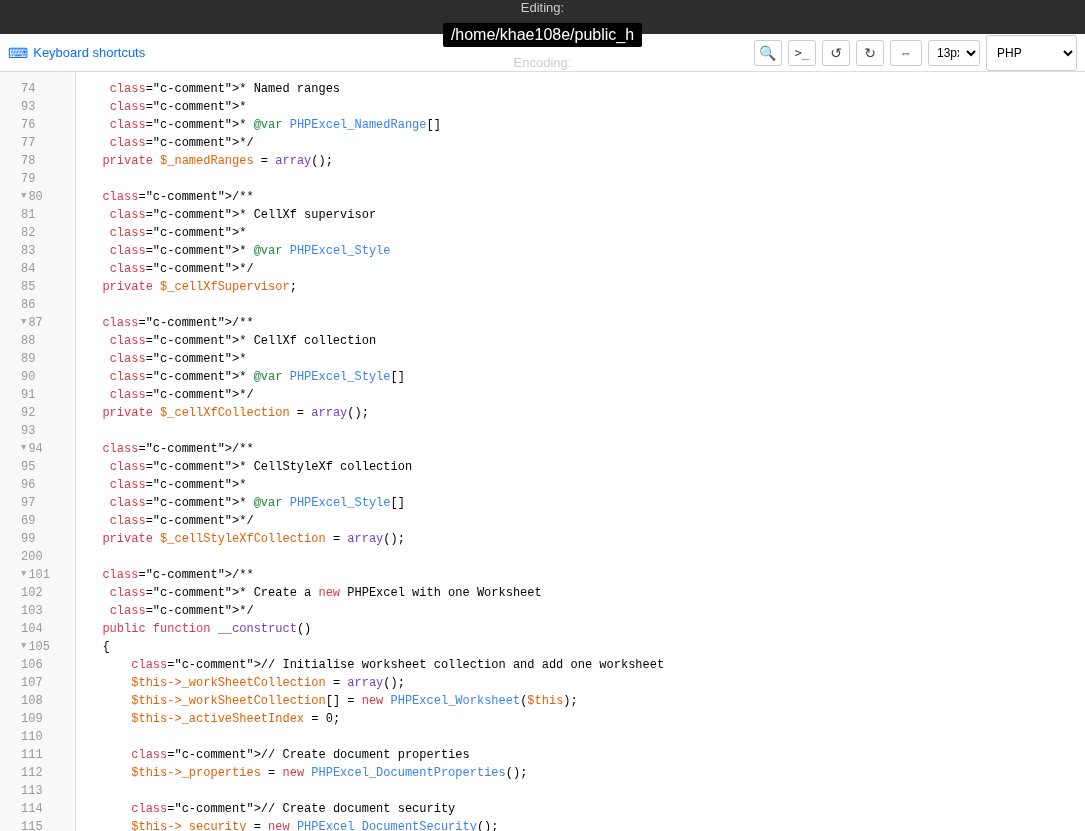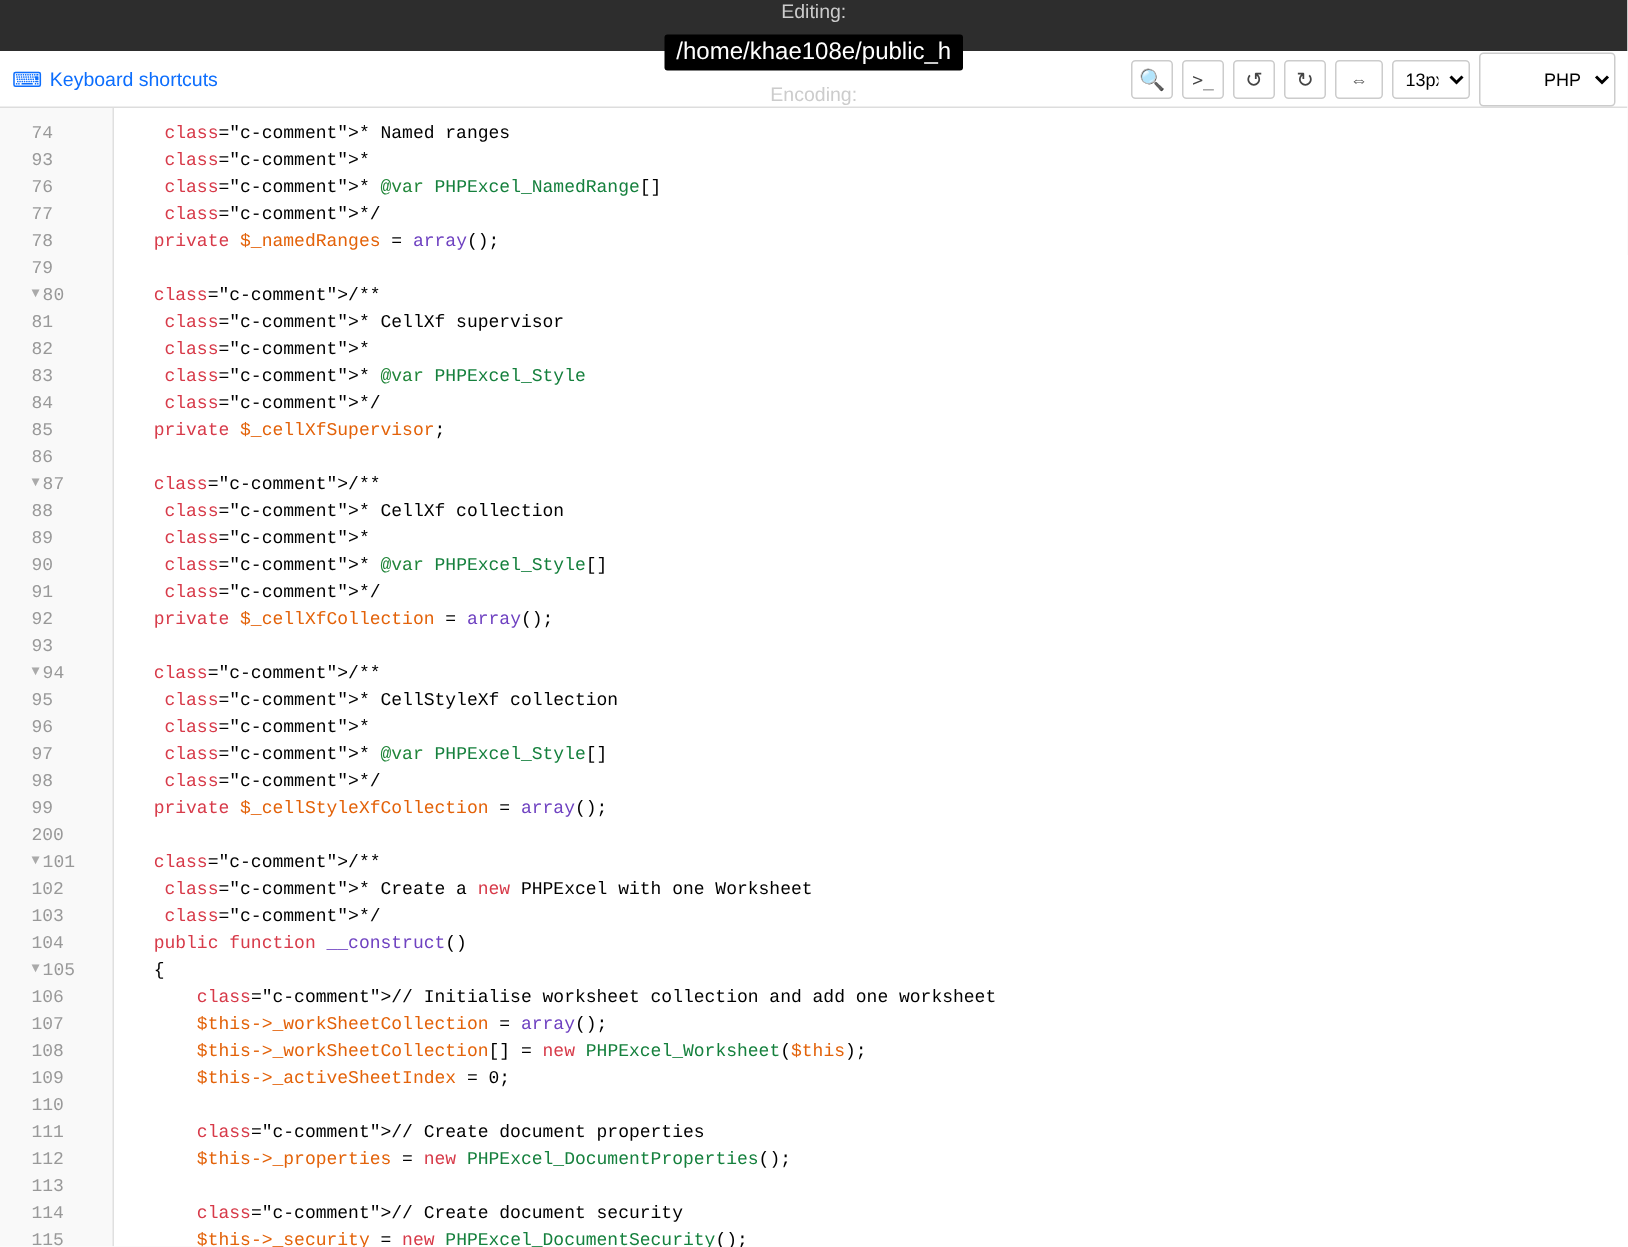--- a/index.html
+++ b/index.html
@@ -123,21 +123,20 @@
     }
     .toolbar-language {
       border: 1px solid #ccc;
       border-radius: 3px;
       height: 36px;
       padding: 0 6px;
       font-size: 12px;
       background: #fff;
       cursor: pointer;
       min-width: 90px;
-      text-align: right;
     }
 
     
     .editor-area {
       display: flex;
       background: #fff;
       height: calc(831px - 34px - 38px);
       overflow: hidden;
       position: relative;
     }
@@ -182,21 +181,21 @@
       white-space: pre;
     }
     .code-line {
       height: 18px;
       display: block;
     }
     .c-keyword { color: #d73a49; }
     .c-var { color: #e36209; }
     .c-func { color: #6f42c1; }
     .c-tag { color: #22863a; }
-    .c-class { color: #15803d; }
+    .c-class { color: #3b82f6; }
   </style>
 </head>
 <body>
 
 <div class="top-bar">
   <span class="top-bar-editing">Editing:</span>
   <span class="top-bar-filepath">/home/khae108e/public_h</span>
   <span class="top-bar-encoding-label">Encoding:</span>
   <select class="top-bar-encoding-select">
     <option>utf-8</option>
@@ -273,21 +272,21 @@
       <div class="ln">90</div>
       <div class="ln">91</div>
       <div class="ln">92</div>
       <div class="ln">93</div>
       <div class="ln">
         <span class="ln-fold"><span class="fold-arrow">▼</span>94</span>
       </div>
       <div class="ln">95</div>
       <div class="ln">96</div>
       <div class="ln">97</div>
-      <div class="ln">98</div>
+      <div class="ln">69</div>
       <div class="ln">99</div>
       <div class="ln">200</div>
       <div class="ln">
         <span class="ln-fold"><span class="fold-arrow">▼</span>101</span>
       </div>
       <div class="ln">102</div>
       <div class="ln">103</div>
       <div class="ln">104</div>
       <div class="ln">
         <span class="ln-fold"><span class="fold-arrow">▼</span>105</span>

